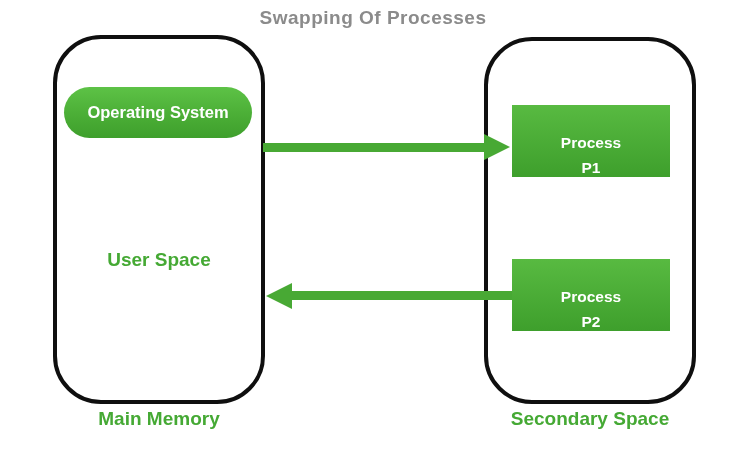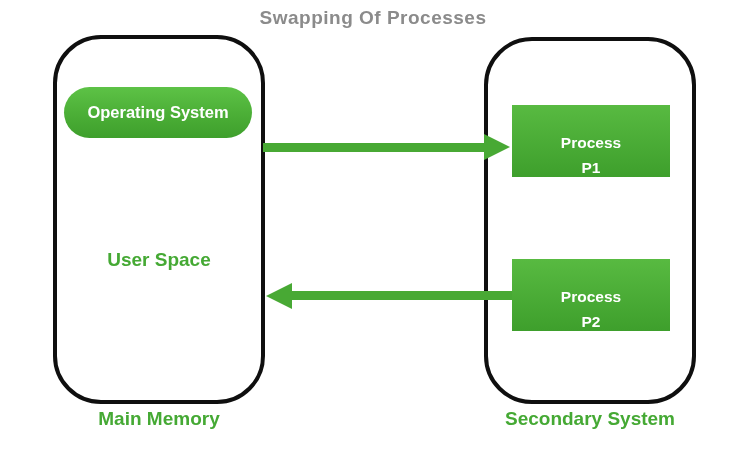--- a/index.html
+++ b/index.html
@@ -113,15 +113,15 @@
     <span>P2</span>
   </div>
 
   <div class="arrow-body swap-out"></div>
   <div class="arrow-head right"></div>
 
   <div class="arrow-body swap-in"></div>
   <div class="arrow-head left"></div>
 
   <div class="mem-label main-label">Main Memory</div>
-  <div class="mem-label secondary-label">Secondary System</div>
+  <div class="mem-label secondary-label">Secondary Space</div>
 
 </div>
 
 </body></html>

